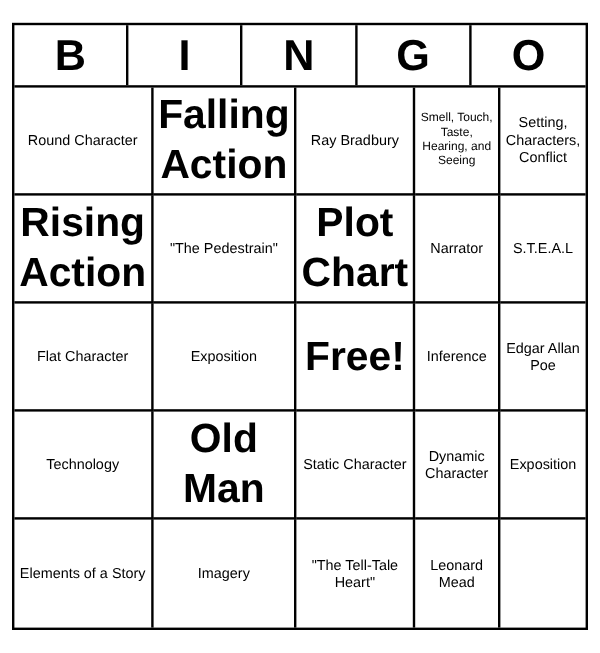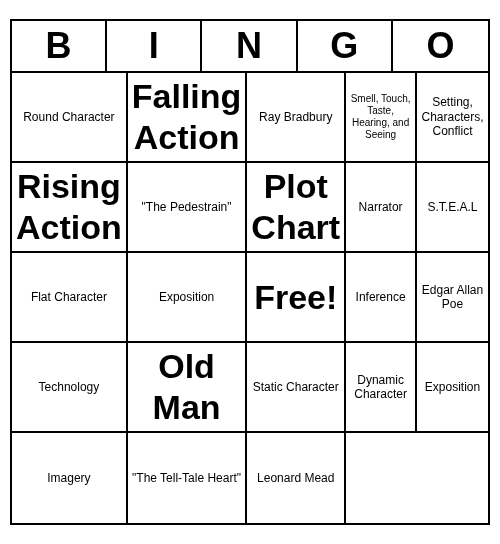--- a/index.html
+++ b/index.html
@@ -154,20 +154,23 @@
       <div class="bingo-cell">
         <span class="size-sm">Static Character</span>
       </div>
       <div class="bingo-cell">
         <span class="size-sm">Dynamic Character</span>
       </div>
       <div class="bingo-cell">
         <span class="size-sm">Exposition</span>
       </div>
       <div class="bingo-cell">
+        <span class="size-sm">Elements of a Story</span>
+      </div>
+      <div class="bingo-cell">
         <span class="size-md">Imagery</span>
       </div>
       <div class="bingo-cell">
         <span class="size-sm">"The Tell-Tale Heart"</span>
       </div>
       <div class="bingo-cell">
         <span class="size-md">Leonard Mead</span>
       </div>
     </div>
 </div>

